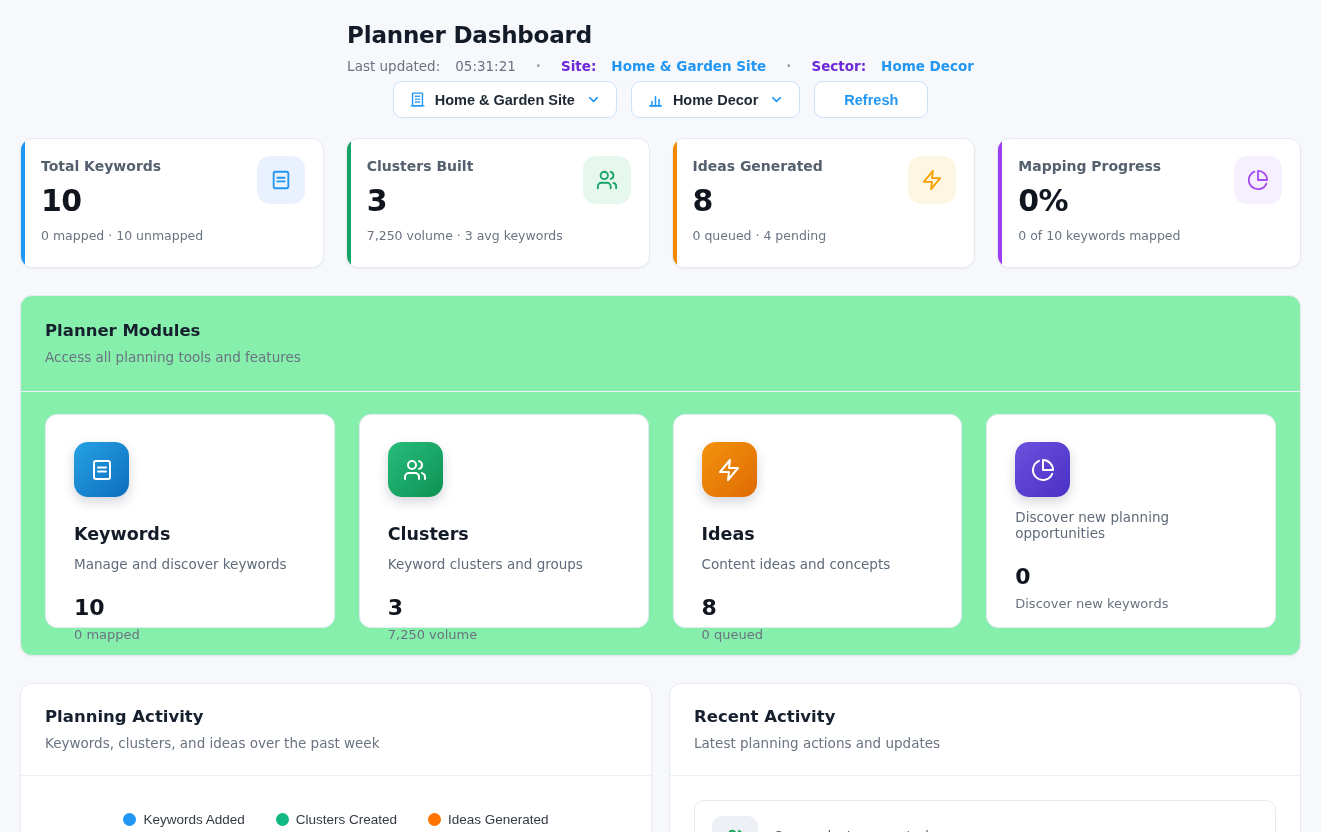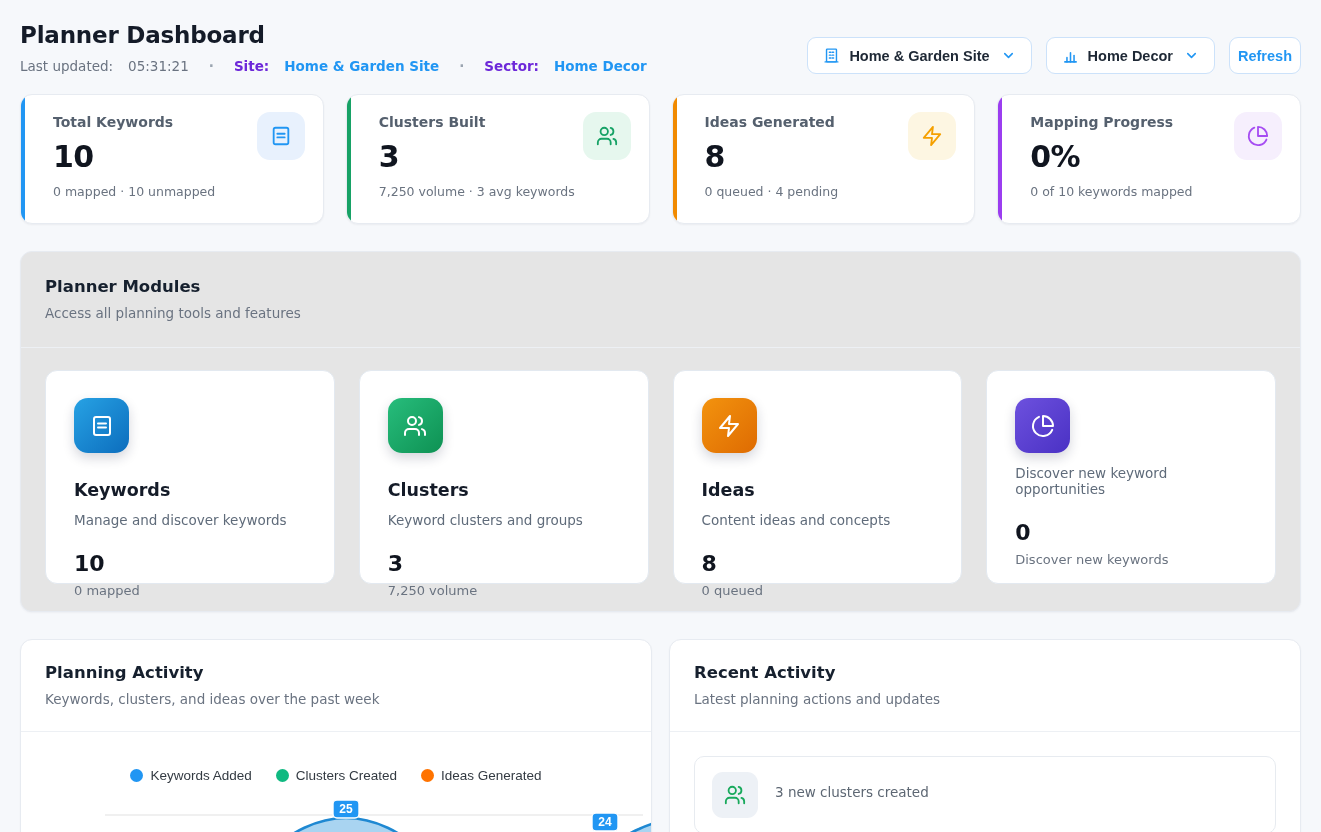--- a/index.html
+++ b/index.html
@@ -5,58 +5,58 @@
   * { box-sizing: border-box; margin: 0; padding: 0; }
   html,body { width:1321px; height:832px; overflow:hidden; }
   body {
     background:#f6f8fb;
     font-family:"DejaVu Sans","Liberation Sans",sans-serif;
     color:#16202e;
   }
   .page { padding:0 20px; }
 
   
-  .header-row { display:flex; justify-content:space-between; align-items:flex-end; padding-top:22px; }
+  .header-row { display:flex; justify-content:space-between; align-items:center; padding-top:22px;flex-direction:column; }
   .page-title { font-size:23px; font-weight:800; letter-spacing:-.2px; color:#141b28; }
   .meta { margin-top:10px; font-size:13.5px; color:#6a7381; display:flex; align-items:center; gap:20px; }
   .meta .lbl { color:#6d28d9; font-weight:700; }
   .meta .link { color:#2196f3; font-weight:700; cursor:pointer; }
   .meta .dot { color:#9aa4b0; font-weight:700; }
   .controls { display:flex; gap:14px; margin-top:7px; }
   .btn {
     height:37px; display:inline-flex; align-items:center; gap:9px; padding:0 15px;
     background:#fff; border:1.5px solid #cce2fa; border-radius:9px;
     font-size:14.5px; font-weight:700; color:#1e2835; cursor:pointer; white-space:nowrap;
   }
   .btn svg { display:block; }
   .btn .bicon { color:#2196f3; }
   .btn .chev { color:#2196f3; margin-left:2px; }
-  .btn-refresh { color:#2196f3; padding:0 8px; }
+  .btn-refresh { color:#2196f3; padding:0 29px; }
 
   
   .stats-grid { display:grid; grid-template-columns:repeat(4,1fr); gap:22px; margin-top:20px; }
   .stat-card {
     position:relative; background:#fff; border:1px solid #e7ebf1; border-radius:12px;
-    height:130px; padding:19px 32px; box-shadow:0 1px 2px rgba(16,24,40,.05); overflow:hidden;
+    height:130px; padding:19px 20px; box-shadow:0 1px 2px rgba(16,24,40,.05); overflow:hidden;
   }
   .stat-card::before { content:""; position:absolute; left:0; top:0; bottom:0; width:4px; background:var(--accent); }
   .stat-label { font-size:14px; font-weight:600; color:#55606e; }
   .stat-value { font-size:30px; font-weight:800; color:#10151f; margin-top:9px; letter-spacing:-.5px; }
   .stat-sub { font-size:12.5px; color:#6a7380; margin-top:10px; }
   .stat-icon {
     position:absolute; top:17px; right:18px; width:48px; height:48px; border-radius:13px;
     display:flex; align-items:center; justify-content:center;
   }
   .ic-blue   { background:#e8f1fd; color:#2196f3; }
   .ic-green  { background:#e6f7ee; color:#17a266; }
   .ic-amber  { background:#fdf6e2; color:#f5a000; }
   .ic-purple { background:#f6effd; color:#a64df2; }
 
   
-  .panel { background:#e5e5e5; border:1px solid #e7ebf1; border-radius:12px; margin-top:27px; box-shadow:0 1px 2px rgba(16,24,40,.04); }
+  .panel { background:#86efac; border:1px solid #e7ebf1; border-radius:12px; margin-top:27px; box-shadow:0 1px 2px rgba(16,24,40,.04); }
   .panel-head { padding:25px 24px 26px; }
   .panel-title { font-size:16.5px; font-weight:700; color:#16202e; }
   .panel-sub { font-size:13.5px; color:#6a7381; margin-top:9px; }
   .divider { height:1px; background:#edf0f4; }
   .modules-grid { display:grid; grid-template-columns:repeat(4,1fr); gap:24px; padding:22px 24px 27px; }
   .module-card { background:#fff; border:1px solid #e3e9f0; border-radius:12px; padding:27px 28px; height:214px; cursor:pointer; }
   .module-icon {
     width:55px; height:55px; border-radius:14px; color:#fff;
     display:flex; align-items:center; justify-content:center;
     box-shadow:0 5px 12px rgba(20,30,60,.18);
@@ -69,21 +69,21 @@
   .module-desc { margin-top:12px; font-size:13.5px; color:#5f6b7a; }
   .module-value { margin-top:23px; font-size:22px; font-weight:800; color:#10151f; }
   .module-sub { margin-top:7px; font-size:13px; color:#6a7380; }
 
   
   .bottom-grid { display:grid; grid-template-columns:1fr 1fr; gap:17px; margin-top:27px; }
   .bottom-card { background:#fff; border:1px solid #e7ebf1; border-radius:12px; height:340px; overflow:hidden; box-shadow:0 1px 2px rgba(16,24,40,.04); }
   .bottom-head { padding:23px 24px 24px; }
 
   
-  .legend { display:flex; justify-content:center; gap:24px; margin-top:36px;
+  .legend { display:flex; justify-content:center; gap:31px; margin-top:36px;
             font-family:"Liberation Sans",sans-serif; font-size:13.5px; color:#333a42; }
   .legend-item { display:flex; align-items:center; gap:7px; }
   .legend-dot { width:13px; height:13px; border-radius:50%; }
   .chart-area { position:relative; height:120px; margin-top:0; }
   .chart-area svg { position:absolute; left:0; top:0; }
 
   
   .activity-list { padding:24px; }
   .activity-item { border:1px solid #e7ebf0; border-radius:10px; padding:15px 17px; display:flex; gap:17px; align-items:flex-start; background:#fff; }
   .act-icon { width:46px; height:46px; border-radius:11px; background:#edf1f6; color:#18a95c;
@@ -251,21 +251,21 @@
         <div class="module-sub">0 queued</div>
       </div>
 
       <div class="module-card">
         <div class="module-icon grad-purple">
           <svg width="24" height="24" viewBox="0 0 24 24" fill="none" stroke="currentColor" stroke-width="2" stroke-linecap="round" stroke-linejoin="round">
               <path d="M21.21 15.89A10 10 0 1 1 8 2.83"></path>
               <path d="M22 12A10 10 0 0 0 12 2v10z"></path>
             </svg>
         </div>
-        <div class="module-desc">Discover new keyword opportunities</div>
+        <div class="module-desc">Discover new planning opportunities</div>
         <div class="module-value">0</div>
         <div class="module-sub">Discover new keywords</div>
       </div>
     </div>
   </div>
 
   <div class="bottom-grid">
 
     <div class="bottom-card">
       <div class="bottom-head">

